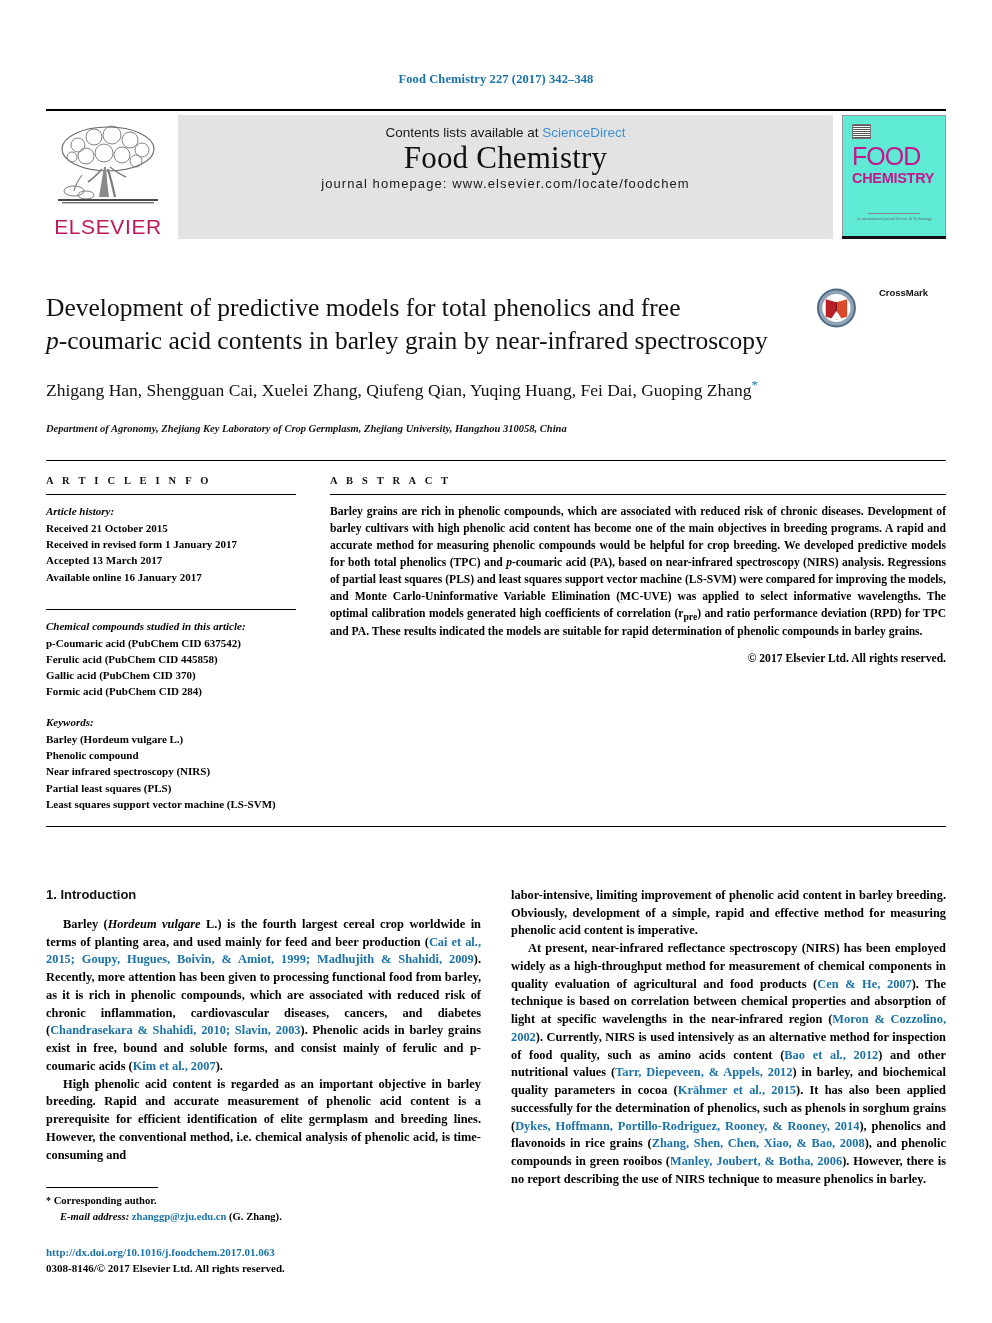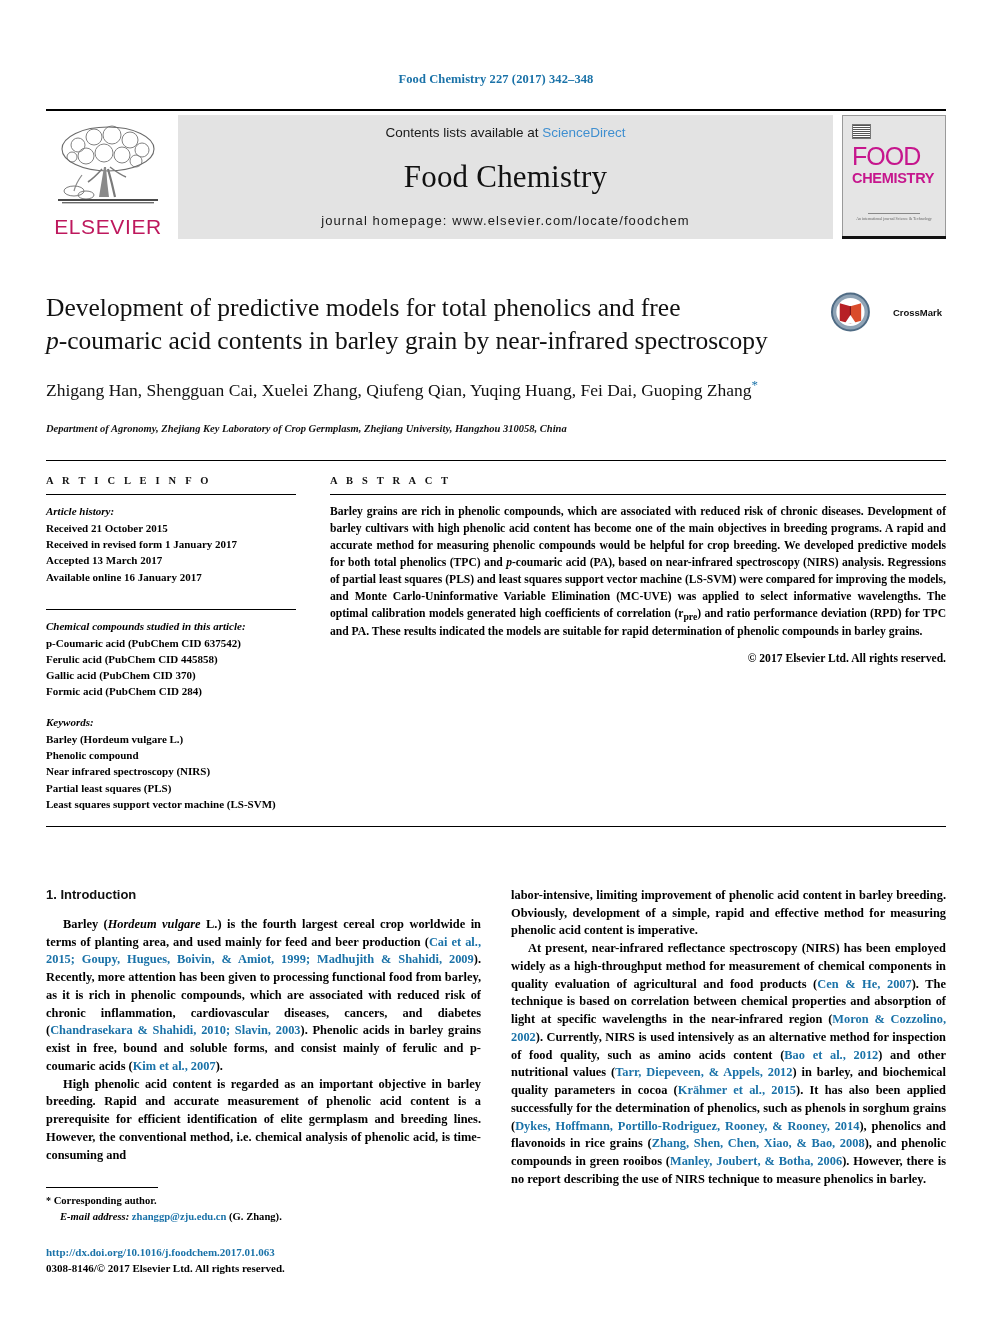--- a/index.html
+++ b/index.html
@@ -62,21 +62,20 @@
     letter-spacing: 0.6px;
     line-height: 1;
     margin-top: 1px;
   }
   .masthead-center {
     flex: 1 1 auto;
     background: #e3e3e3;
     margin: 0 9px 0 8px;
     display: flex;
     flex-direction: column;
-    justify-content: space-between;
     align-items: center;
     padding: 10px 0 11px 0;
   }
   .contents-line {
     font-family: "Liberation Sans", sans-serif;
     font-size: 13.5px;
     color: #1a1a1a;
   }
   .sciencedirect {
     color: #3f8fd0;
@@ -90,21 +89,21 @@
   .homepage-line {
     font-family: "Liberation Sans", sans-serif;
     font-size: 13px;
     color: #1a1a1a;
     letter-spacing: 1.1px;
   }
   .cover {
     flex: 0 0 104px;
     width: 104px;
     border: 1px solid #9a9a9a;
-    background: #e5e5e5;
+    background: #5eead4;
     position: relative;
     display: flex;
     flex-direction: column;
     align-items: center;
     padding-top: 8px;
     box-sizing: border-box;
   }
   .cover-stamp {
     width: 17px; height: 13px;
     border: 1px solid #777;
@@ -165,26 +164,26 @@
     font-weight: normal;
     font-size: 25.5px;
     line-height: 1.30;
     margin: 0;
     padding-right: 120px;
     color: #111;
   }
   h1.article-title em { font-style: italic; }
   .crossmark {
     position: absolute;
-    right: 4px;
+    right: 18px;
     top: -4px;
     width: 112px;
     height: 50px;
     display: flex;
-    align-items: center;
+    align-items: flex-start;
     gap: 22px;
   }
   .crossmark-label {
     font-family: "Liberation Sans", sans-serif;
     font-weight: bold;
     font-size: 9.5px;
     color: #111;
   }
   .authors {
     font-family: "Liberation Serif", serif;

